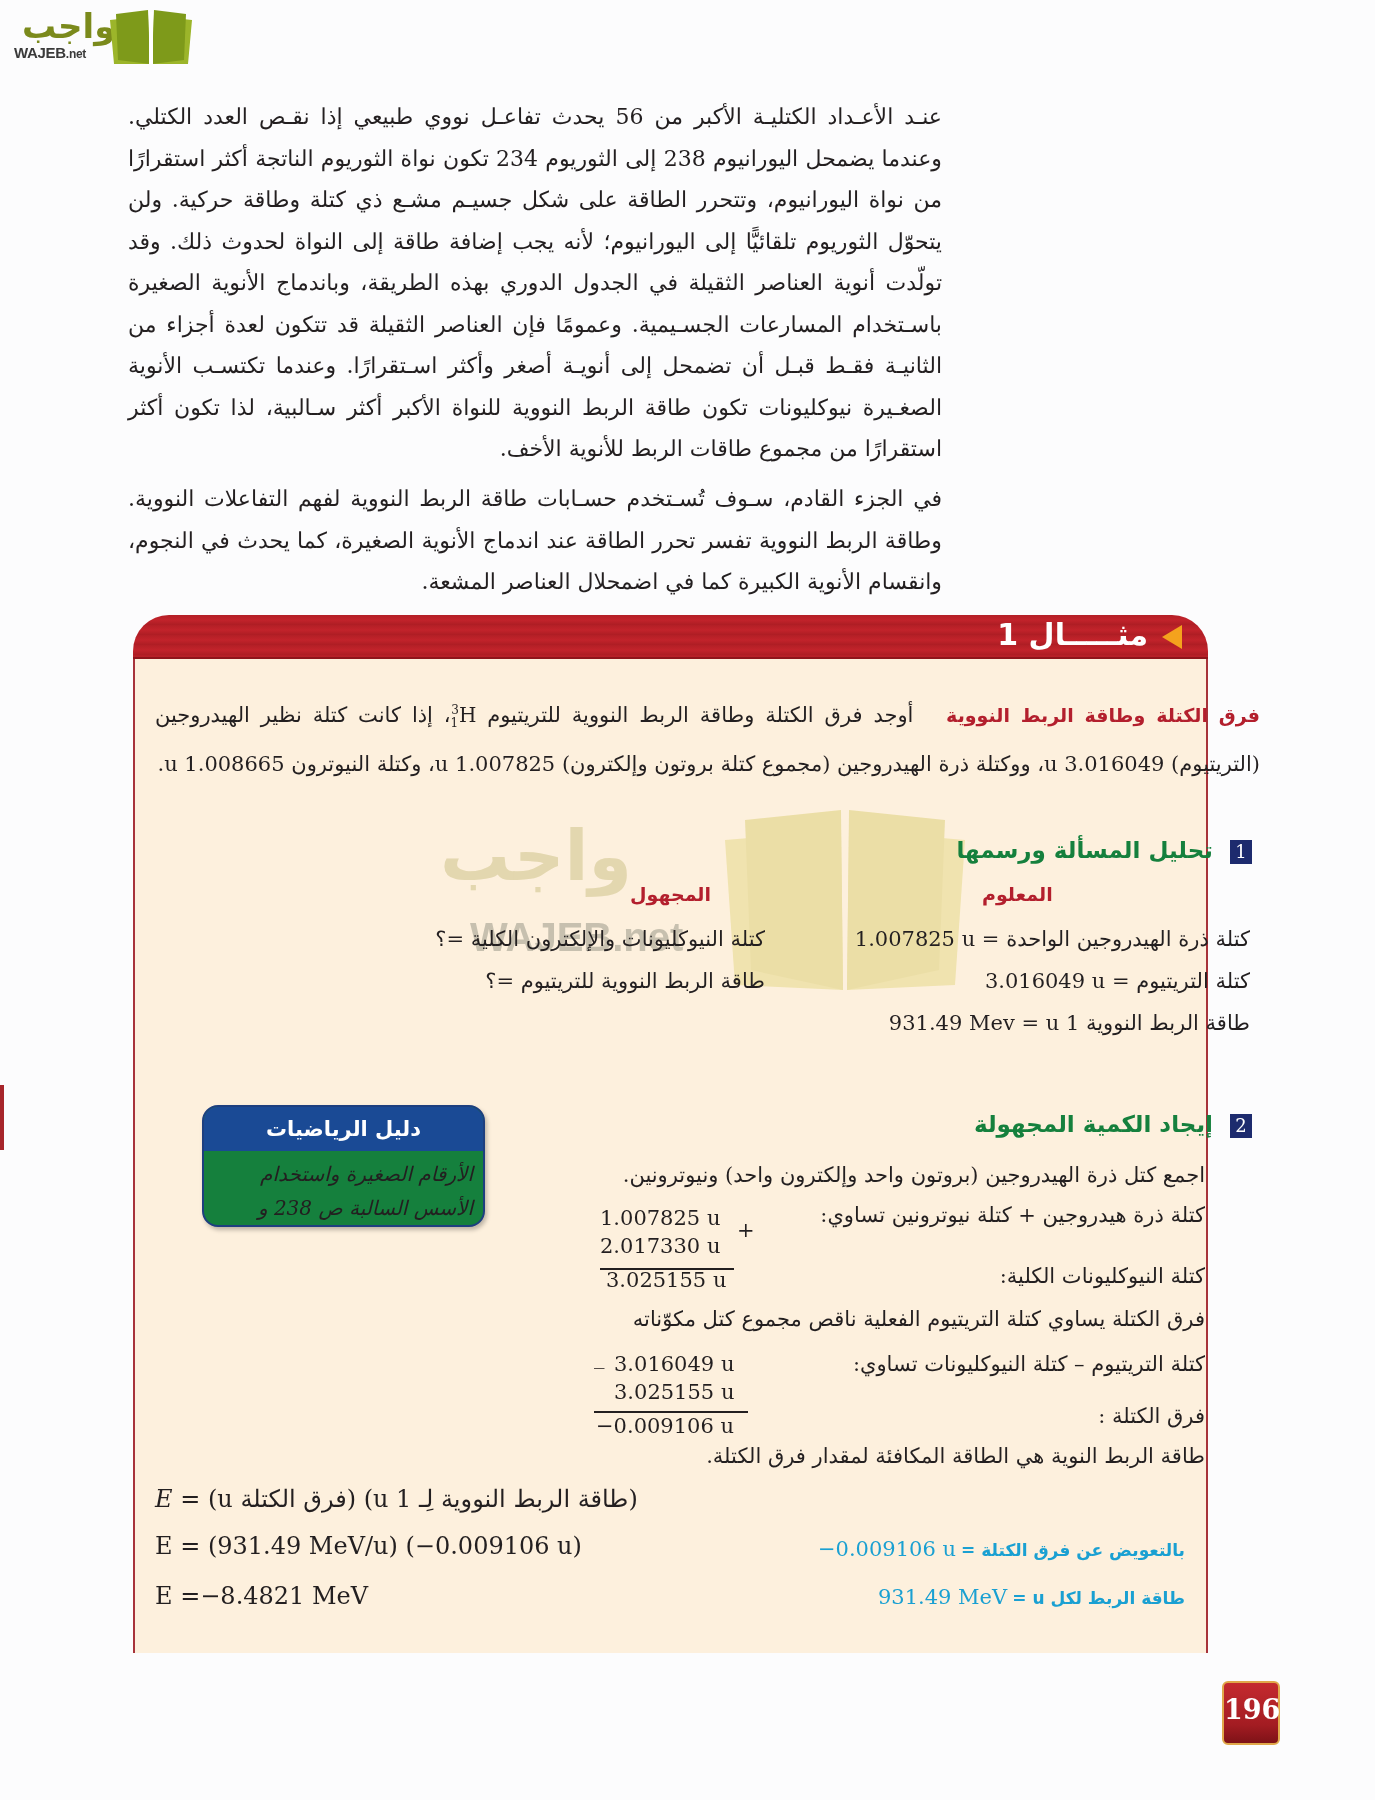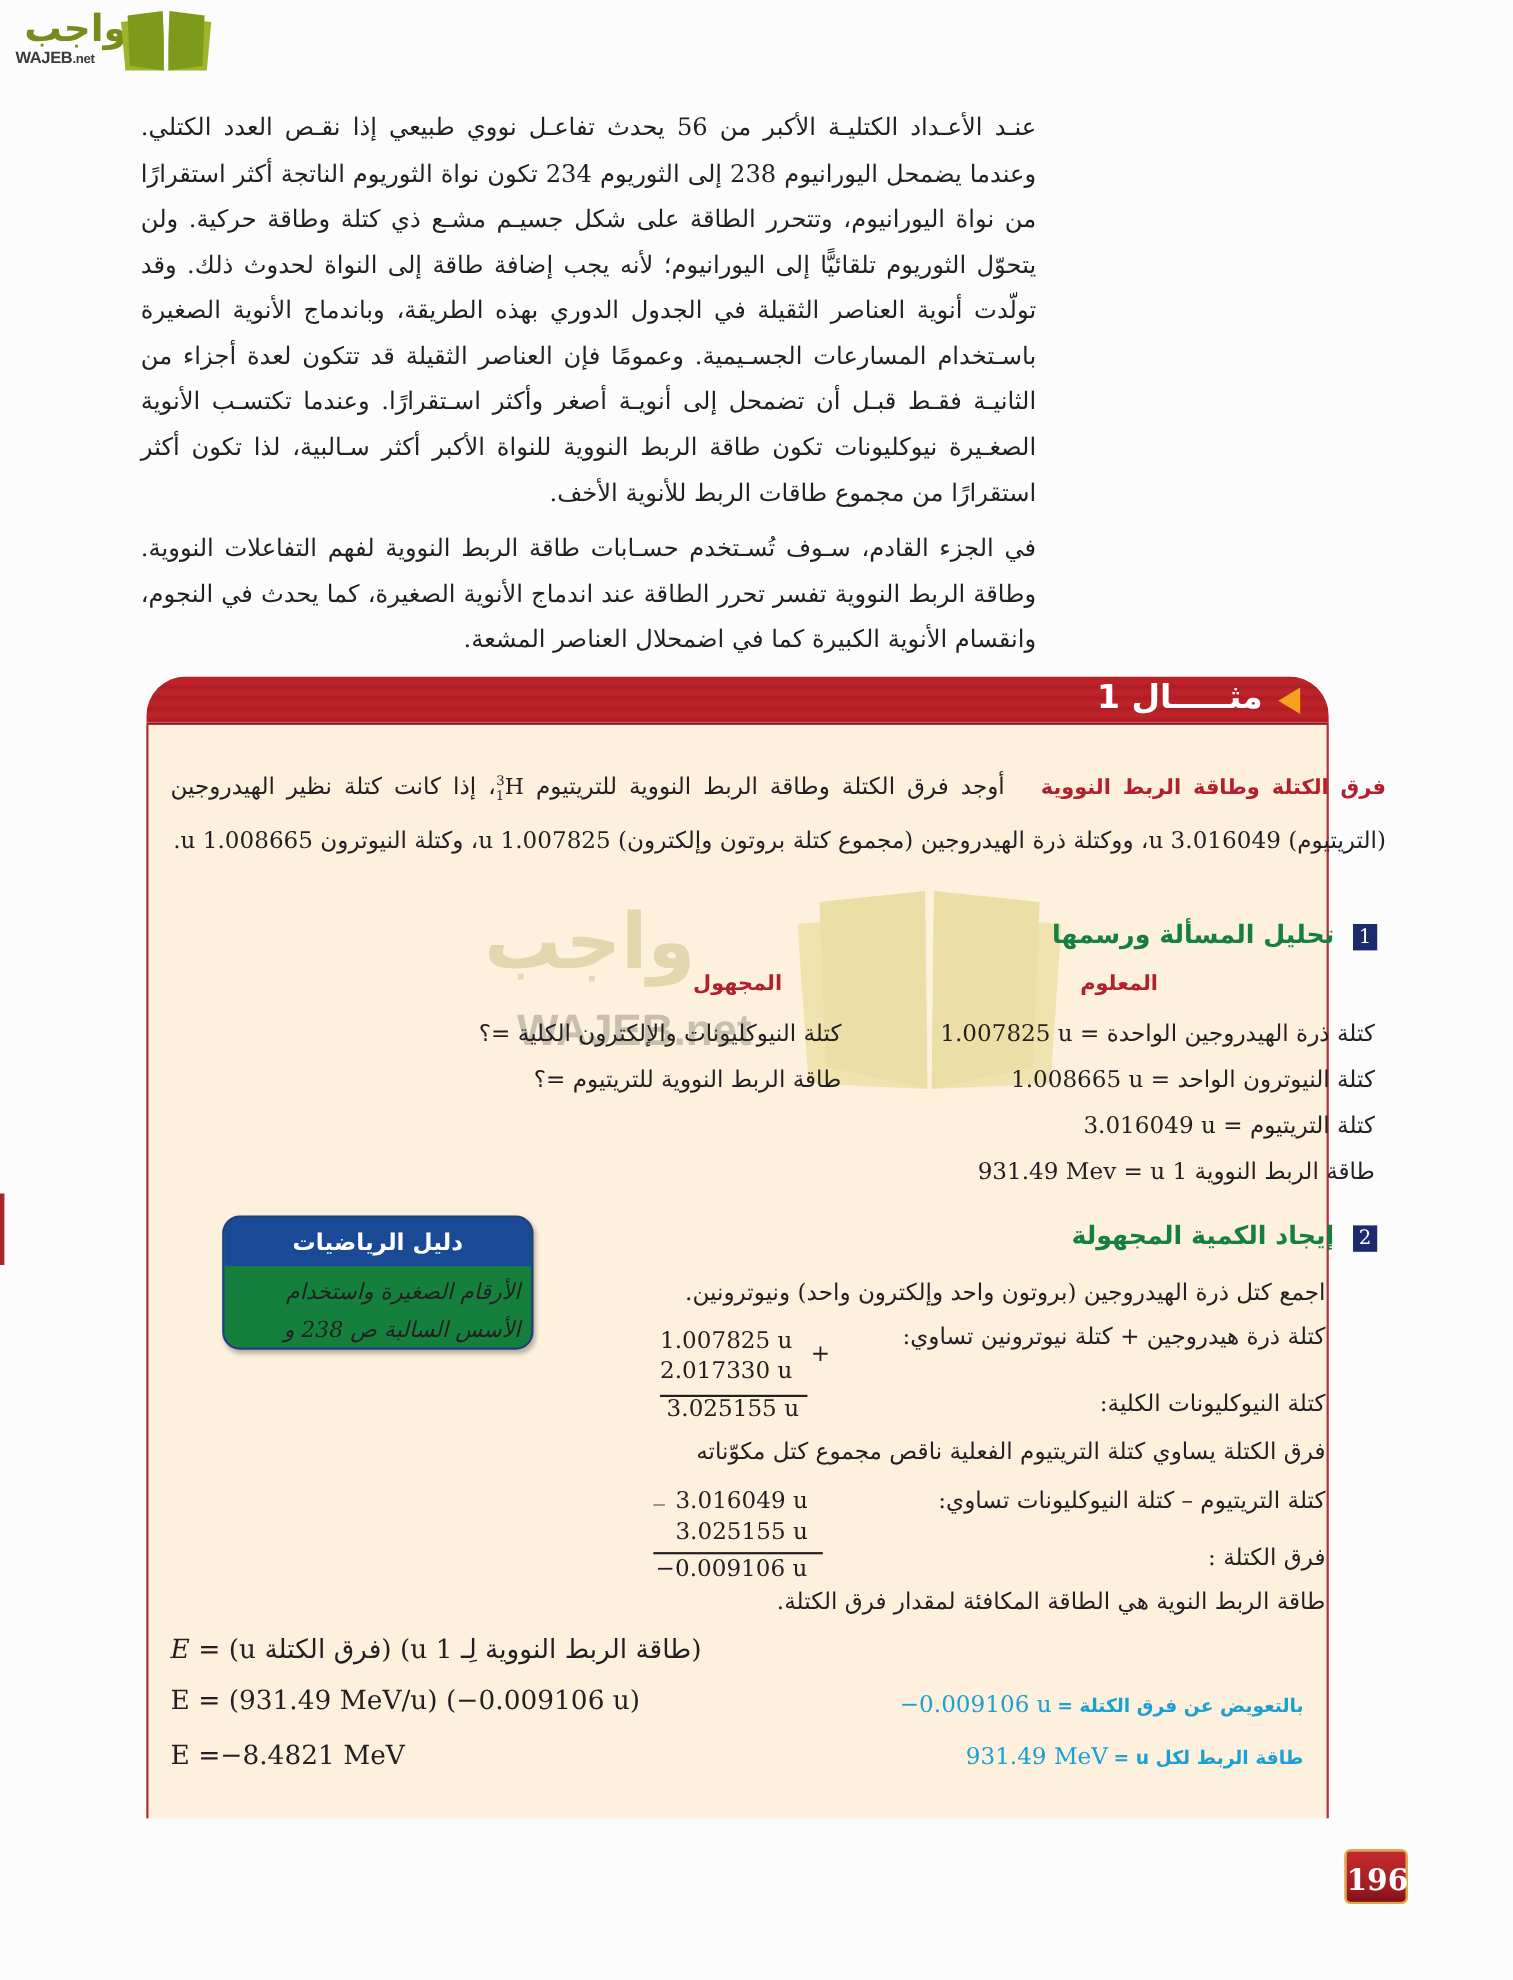--- a/index.html
+++ b/index.html
@@ -47,21 +47,21 @@
   .mathbox-b { padding: 6px 10px; direction: rtl; text-align: right; font-size: 20px; line-height: 34px; color: #231f20; font-style: italic; }
 
   
   .num { font-family: "DejaVu Serif", serif; font-size: 21px; direction: ltr; unicode-bidi: isolate; }
   .col-nums { position: absolute; text-align: left; font-family: "DejaVu Serif", serif; font-size: 21px; line-height: 28px; }
   .rule { position: absolute; height: 2px; background: #231f20; }
 
   .eq { position: absolute; left: 155px; font-family: "DejaVu Serif", serif; font-size: 24px; direction: ltr; white-space: nowrap; }
   .eq i { font-style: italic; }
 
-  .pagenum { position: absolute; left: 1222px; top: 1681px; width: 58px; height: 50px; border-radius: 6px; background: linear-gradient(180deg, #c42a2f 0%, #a31c22 70%, #7e1217 100%); border: 2px solid #e0a84a; color: #fff; font-family: "DejaVu Serif", serif; font-weight: bold; font-size: 27px; text-align: center; line-height: 54px; }
+  .pagenum { position: absolute; left: 1222px; top: 1681px; width: 58px; height: 64px; border-radius: 6px; background: linear-gradient(180deg, #c42a2f 0%, #a31c22 70%, #7e1217 100%); border: 2px solid #e0a84a; color: #fff; font-family: "DejaVu Serif", serif; font-weight: bold; font-size: 27px; text-align: center; line-height: 54px; }
   .edge-mark { position: absolute; left: 0; top: 1085px; width: 4px; height: 65px; background: #a7252b; }
 </style>
 </head>
 <body>
 
 <div class="logo">
   <span class="logo-ar">واجب</span>
   <span class="logo-en"><span>WAJEB</span><small>.net</small></span>
   <svg class="logo-book" viewBox="0 0 86 58">
     <polygon points="2,12 40,8 42,56 6,56" fill="#9cb52a"></polygon>
@@ -102,21 +102,20 @@
 
 <div class="abs rtl" style="right:123px; top:837px;">
   <span class="badge">1</span>
   <span class="navy-h" style="margin-right:12px;">تحليل المسألة ورسمها</span>
 </div>
 <span class="abs red-label" style="left:982px; top:883px;">المعلوم</span>
 <span class="abs red-label" style="left:630px; top:883px;">المجهول</span>
 
 <div class="abs rtl t20" style="right:125px; top:918px; width:440px; line-height:42px; text-align:right;">
   <div><span>كتلة ذرة الهيدروجين الواحدة</span> = <span class="num">1.007825 u</span></div>
-  <div><span>كتلة النيوترون الواحد</span> = <span class="num">1.008665 u</span></div>
   <div><span>كتلة التريتيوم</span> = <span class="num">3.016049 u</span></div>
   <div><span>طاقة الربط النووية 1 u</span> = <span class="num">931.49 Mev</span></div>
 </div>
 <div class="abs rtl t20" style="left:360px; top:918px; width:405px; line-height:42px; text-align:right;">
   <div>كتلة النيوكليونات والإلكترون الكلية =؟</div>
   <div>طاقة الربط النووية للتريتيوم =؟</div>
 </div>
 
 <div class="abs rtl" style="right:123px; top:1111px;">
   <span class="badge">2</span>

